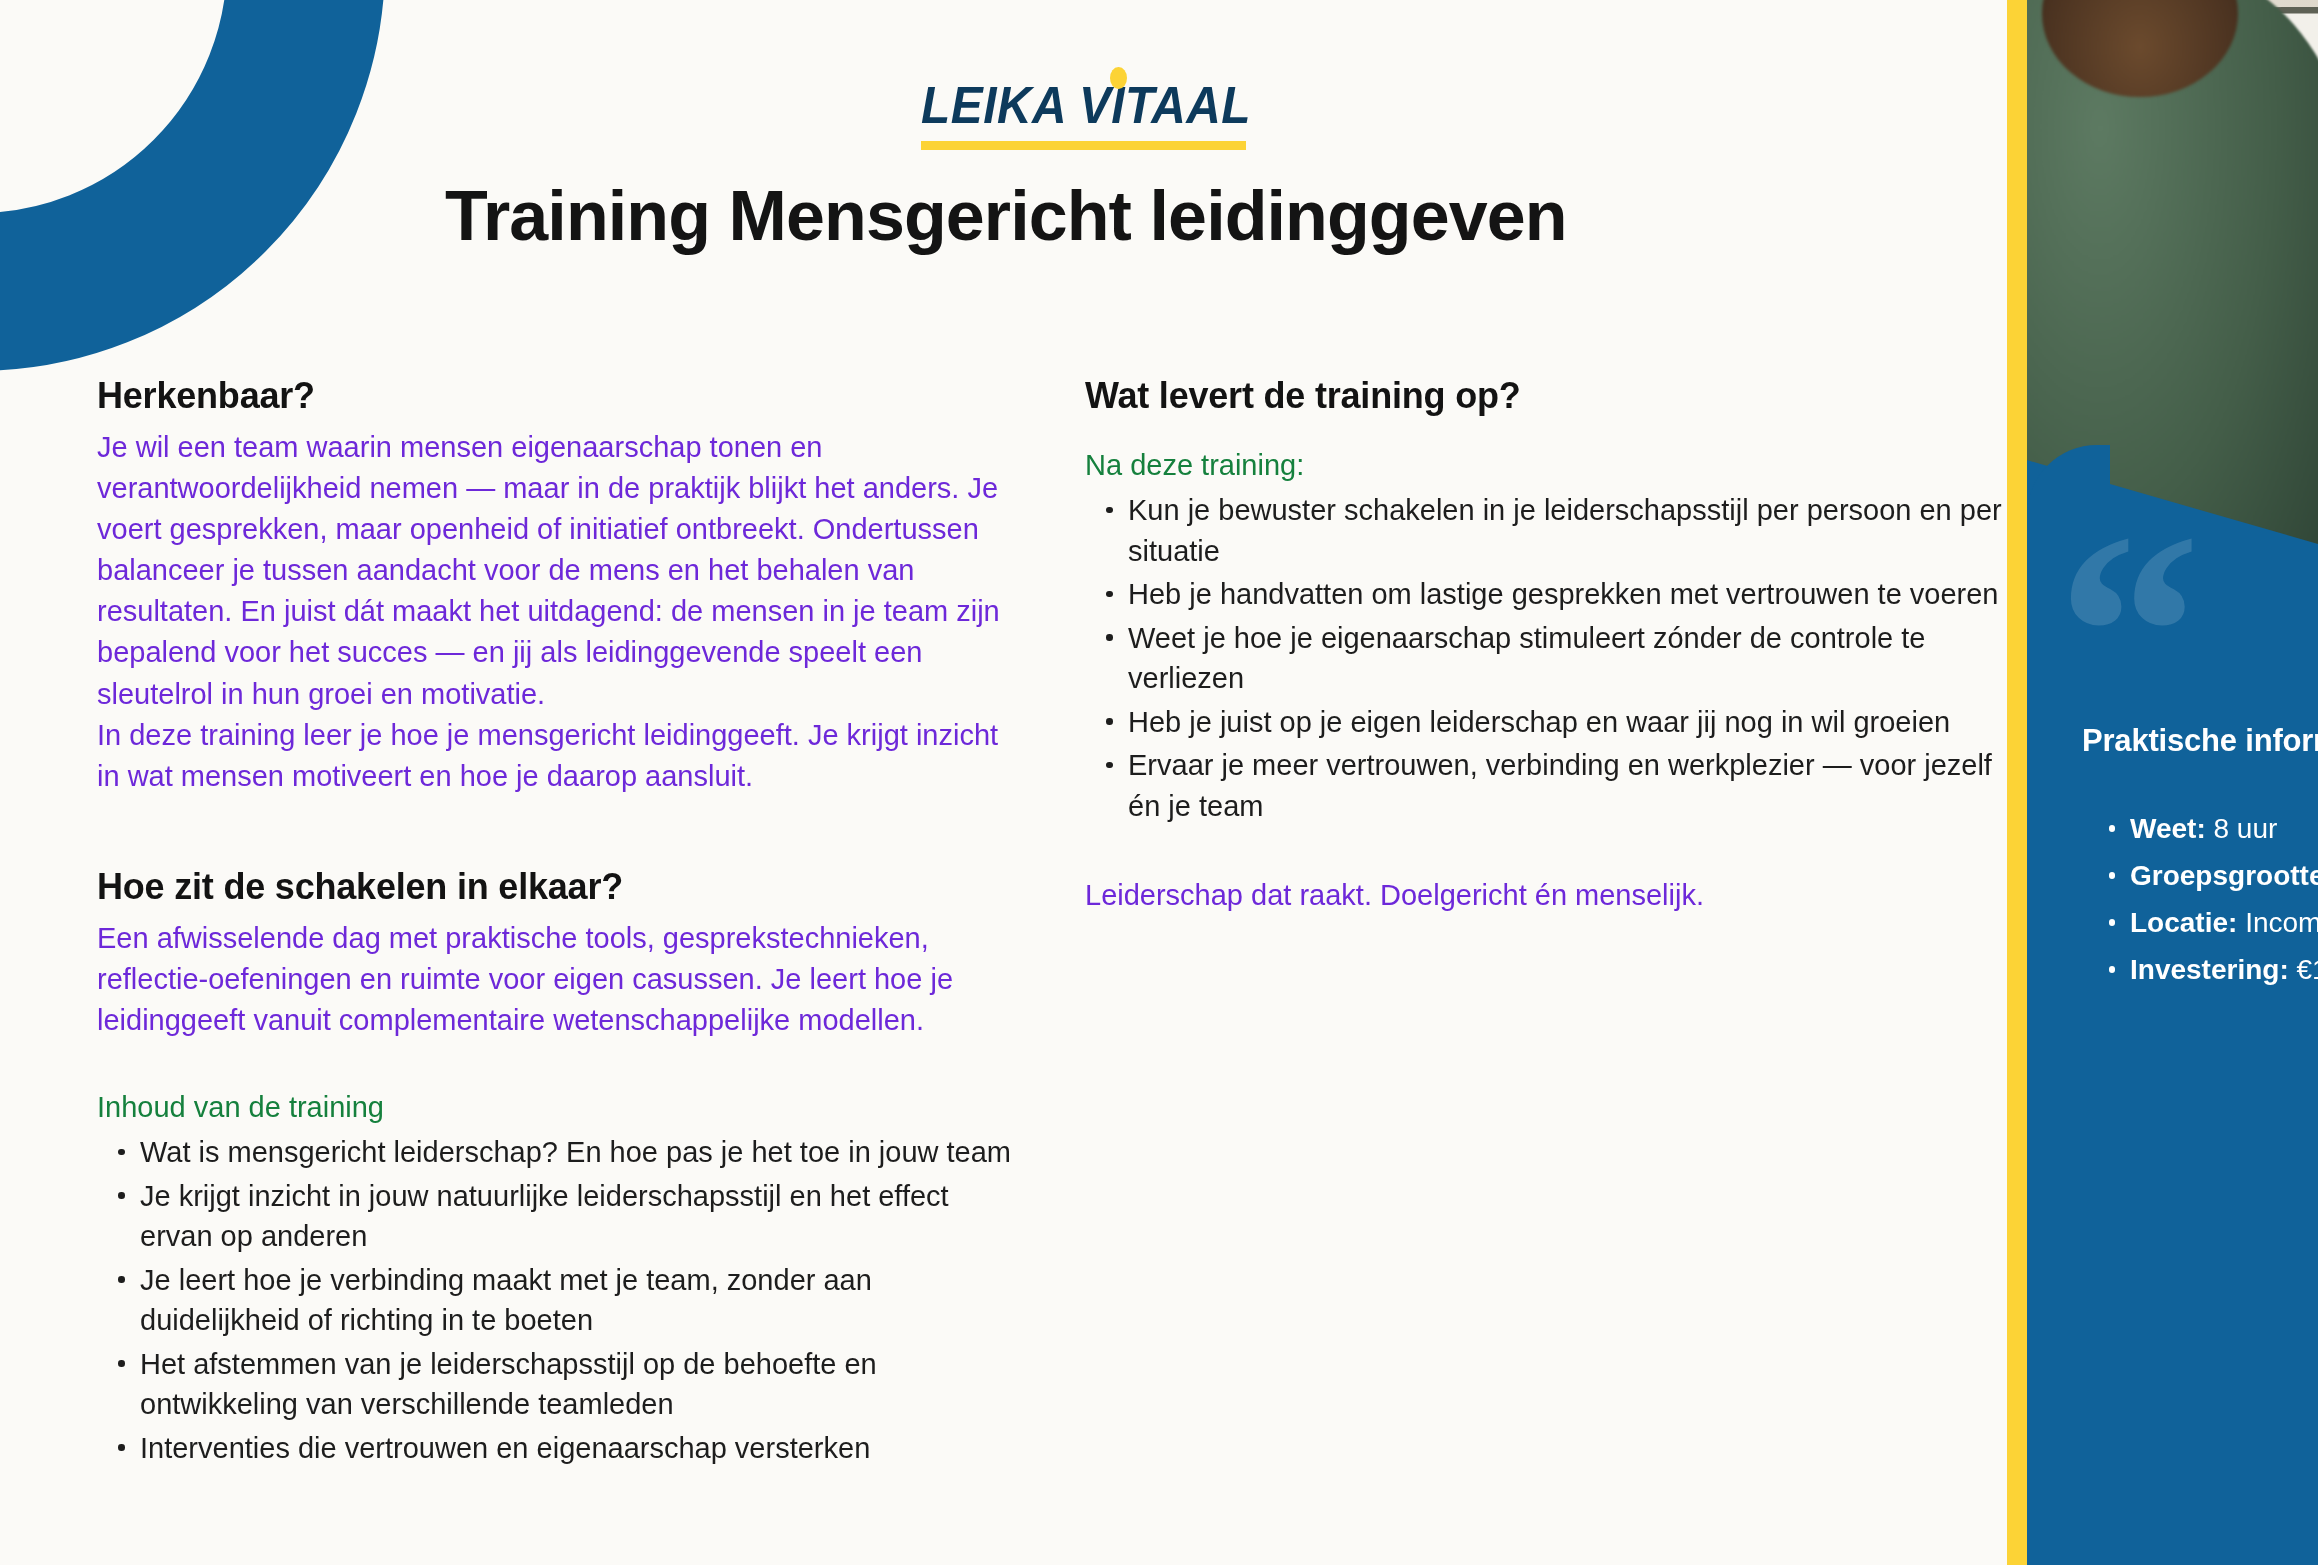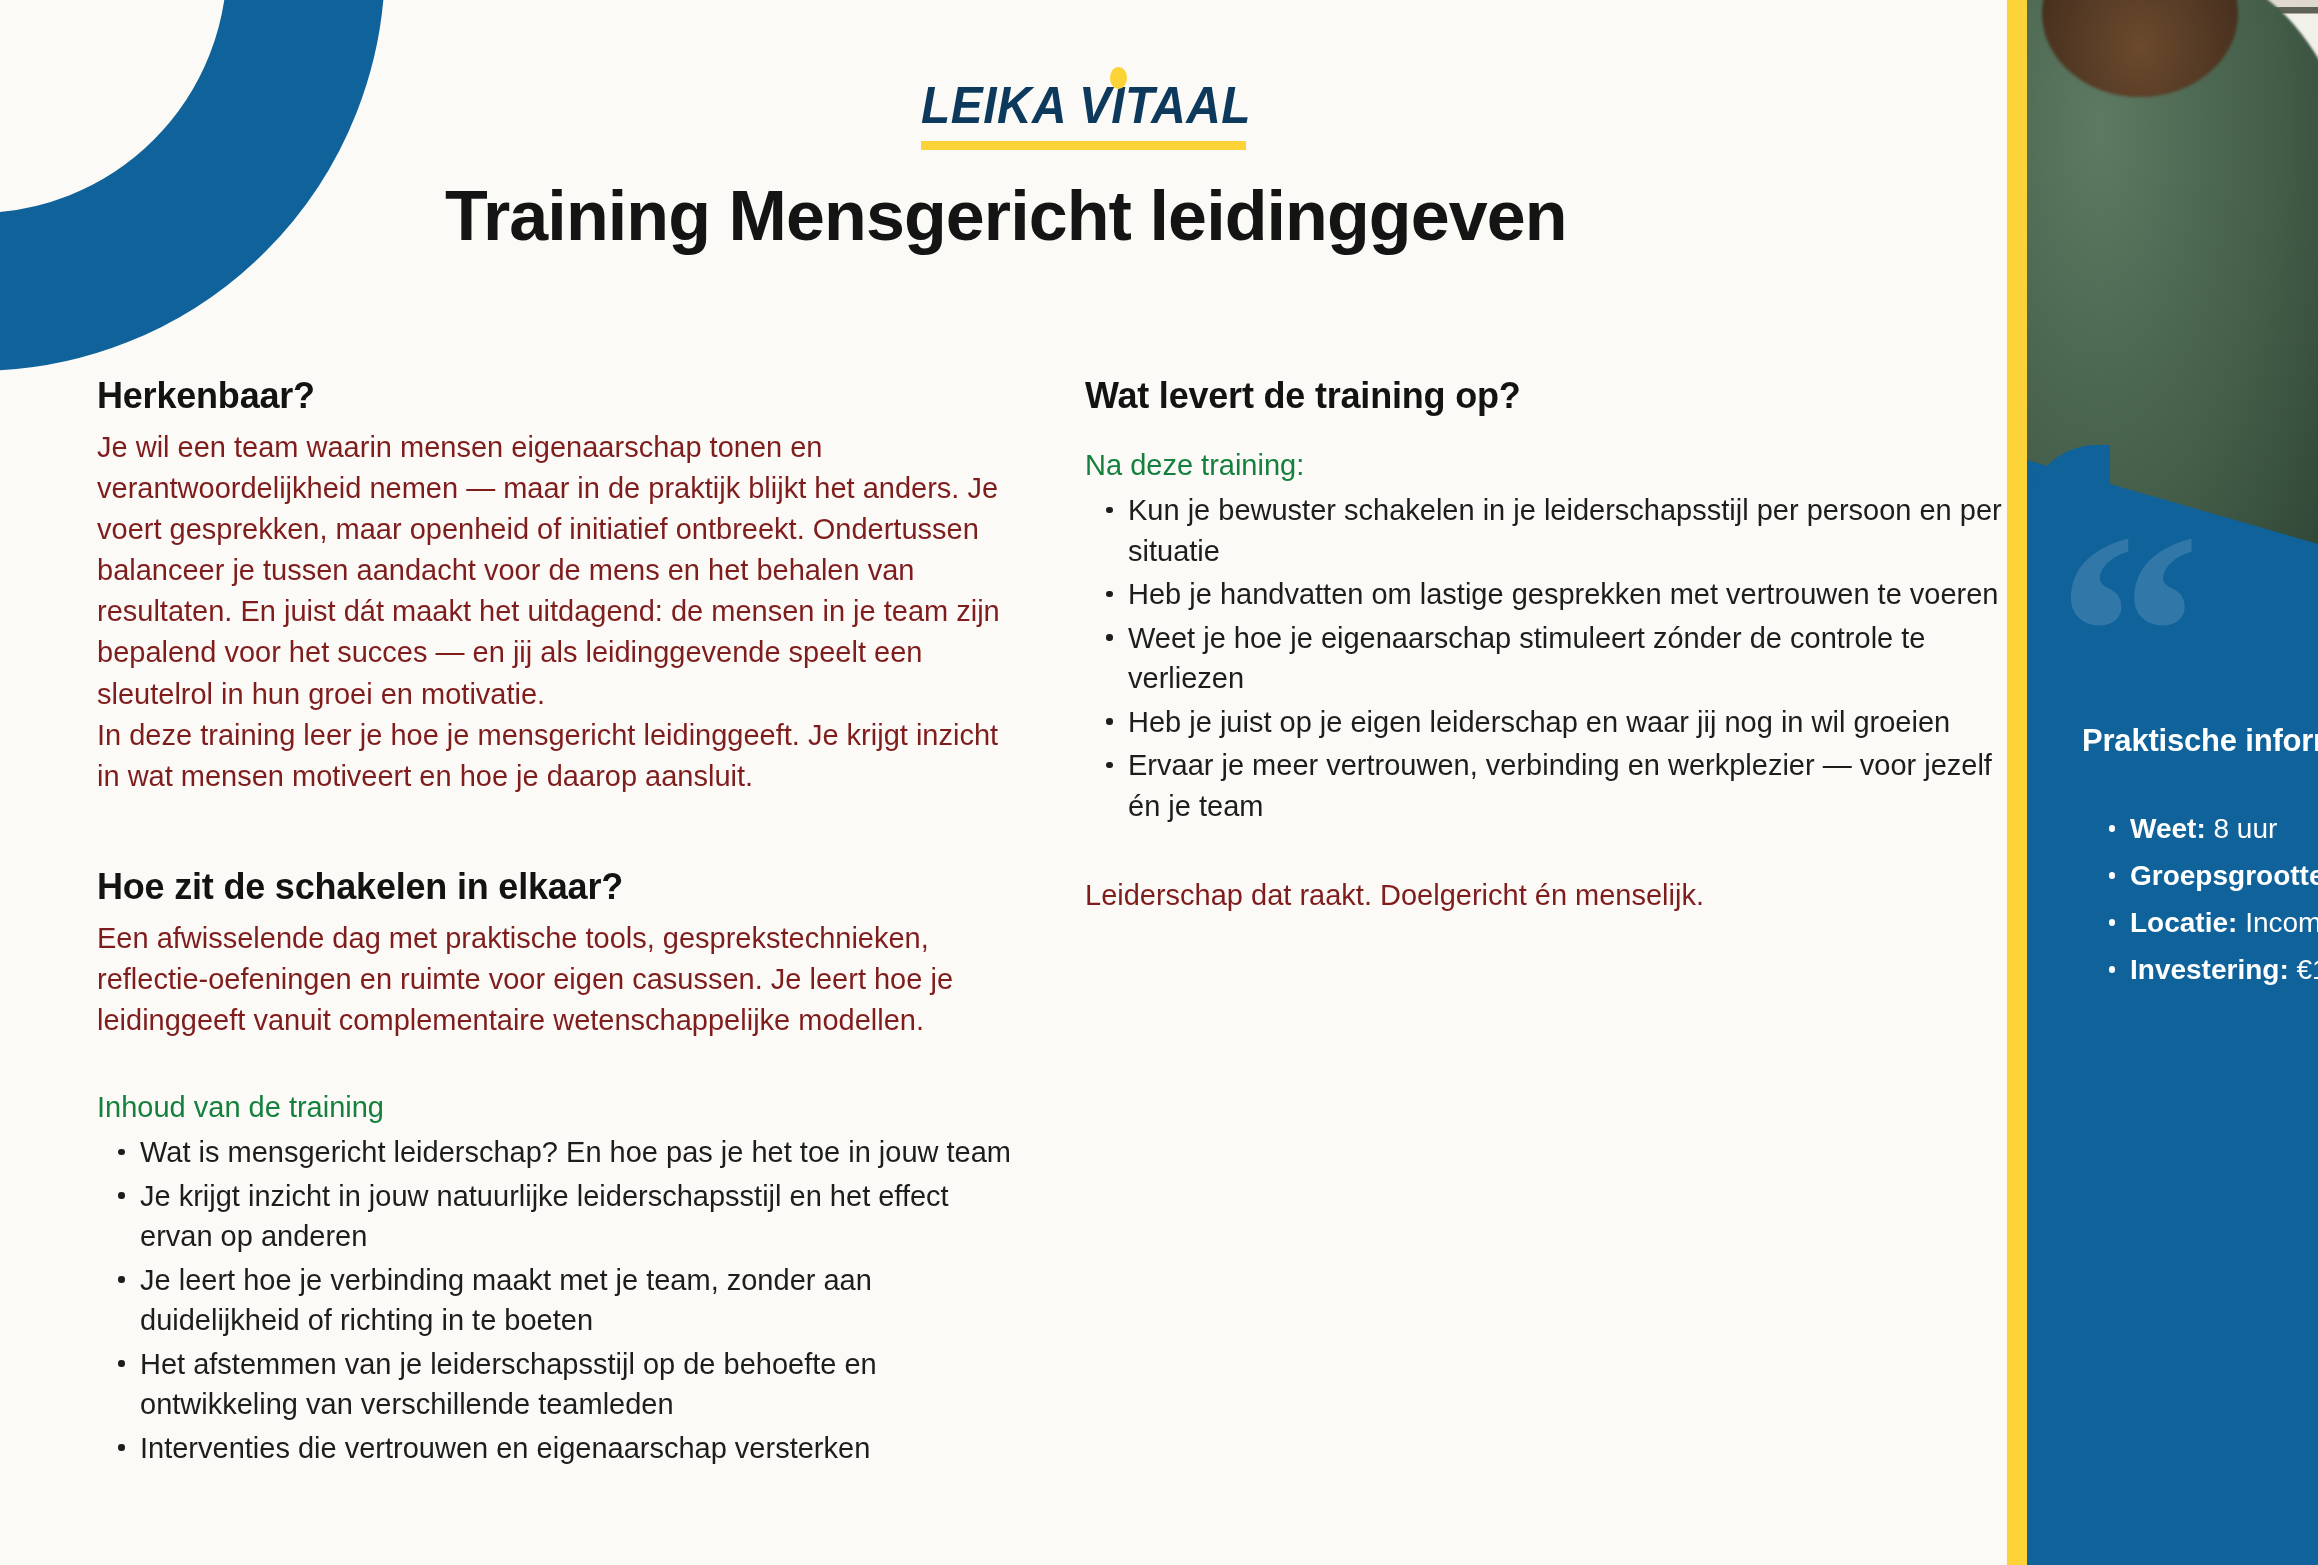--- a/index.html
+++ b/index.html
@@ -92,21 +92,21 @@
     font-size: 36px;
     font-weight: bold;
     color: #131313;
     letter-spacing: -0.2px;
     line-height: 1.12;
   }
   p.body {
     margin: 0;
     font-size: 29px;
     line-height: 1.42;
-    color: #7f1d1d;
+    color: #6d28d9;
   }
   .gap-sm { height: 18.5px; }
   .gap-md { height: 46px; }
   .gap-lg { height: 70px; }
 
   ul.bullets {
     margin: 2.8px 0 0 0;
     padding-left: 43px;
     list-style: none;
   }

